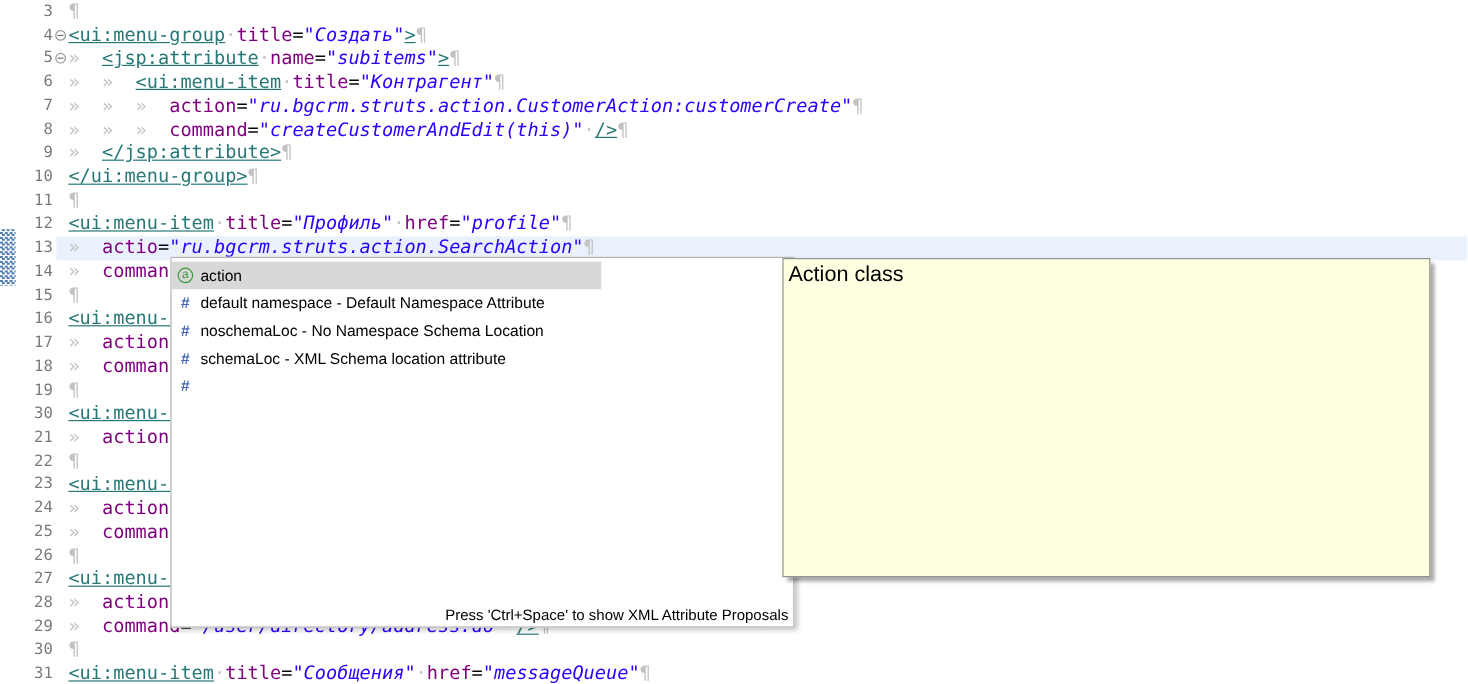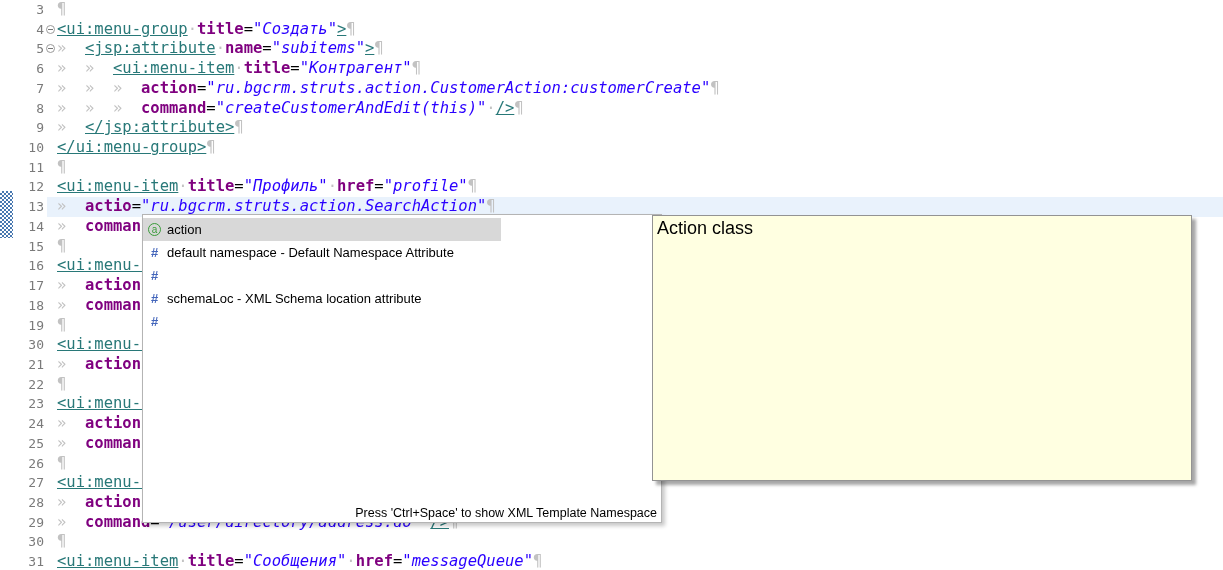--- a/index.html
+++ b/index.html
@@ -20,21 +20,21 @@
              background-size:4px 4px;}
   .row{position:absolute;left:0;width:100%;height:19.72px;}
   .ln{display:inline-block;width:44px;text-align:right;vertical-align:top;
       font-family:"DejaVu Sans Mono",monospace;font-size:13px;line-height:19.72px;color:var(--ln);}
   .fold{position:absolute;left:46px;top:5px;width:9px;height:9px;border:1px solid #9a9a9a;
         border-radius:50%;background:#fff;box-sizing:border-box;}
   .fold::after{content:"";position:absolute;left:1px;right:1px;top:3px;height:1px;background:#777;}
   pre.code{display:inline-block;margin:0;vertical-align:top;margin-left:13px;white-space:pre;
            font-family:"DejaVu Sans Mono",monospace;font-size:15.5px;line-height:19.72px;color:var(--pln);}
   .tag{color:var(--tag);text-decoration:underline;}
-  .attr{color:var(--attr);font-weight:bold;}
+  .attr{color:var(--attr);}
   .val{color:var(--val);font-style:italic;}
   .pln{color:var(--pln);}
   .ws{color:var(--ws);}
 
   
   #popup{position:absolute;left:142px;top:214px;width:520px;height:309px;background:#fff;
          border:1px solid var(--popup-border);box-sizing:border-box;
          box-shadow:3px 3px 4px rgba(0,0,0,0.22);}
   .pitem{position:relative;height:23px;display:flex;align-items:center;padding-left:5px;
          font-size:13px;color:#000;cursor:default;}
@@ -97,28 +97,29 @@
         <div class="pitem sel">
           <span class="ico-a">a</span>
           <span>action</span>
         </div>
         <div class="pitem">
           <span class="ico-t">#</span>
           <span>default namespace - Default Namespace Attribute</span>
         </div>
         <div class="pitem">
           <span class="ico-t">#</span>
+          <span>noschemaLoc - No Namespace Schema Location</span>
         </div>
         <div class="pitem">
           <span class="ico-t">#</span>
           <span>schemaLoc - XML Schema location attribute</span>
         </div>
         <div class="pitem">
           <span class="ico-t">#</span>
         </div>
       </div>
-    <div id="popup-footer">Press 'Ctrl+Space' to show XML Template Namespace</div>
+    <div id="popup-footer">Press 'Ctrl+Space' to show XML Attribute Proposals</div>
   </div>
 
   <div id="tooltip">
     <span>Action class</span>
   </div>
 </div>
 
 </body></html>

